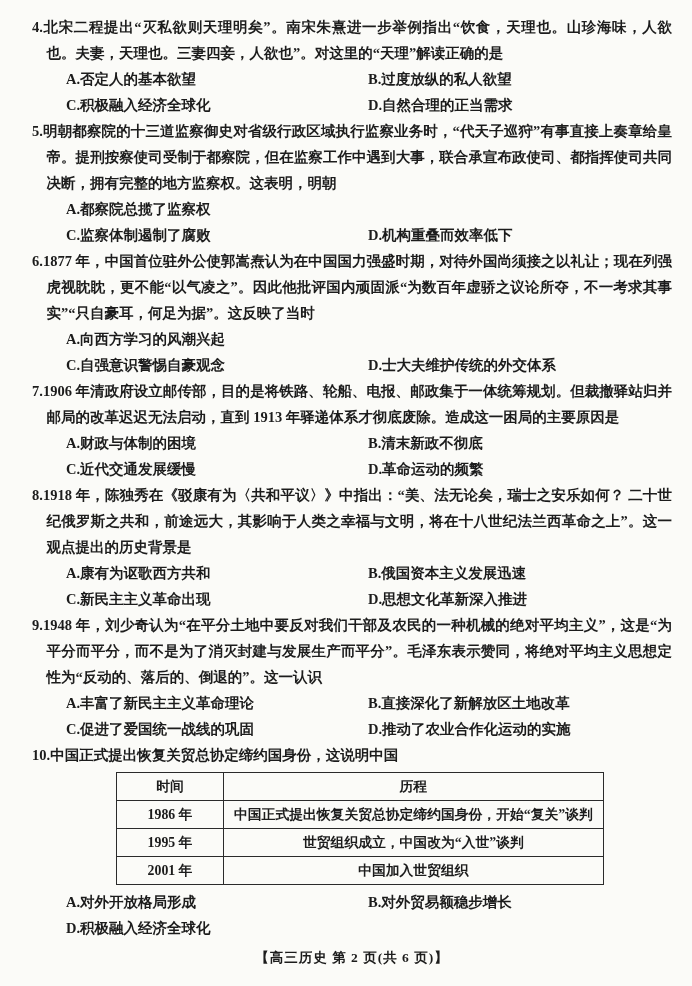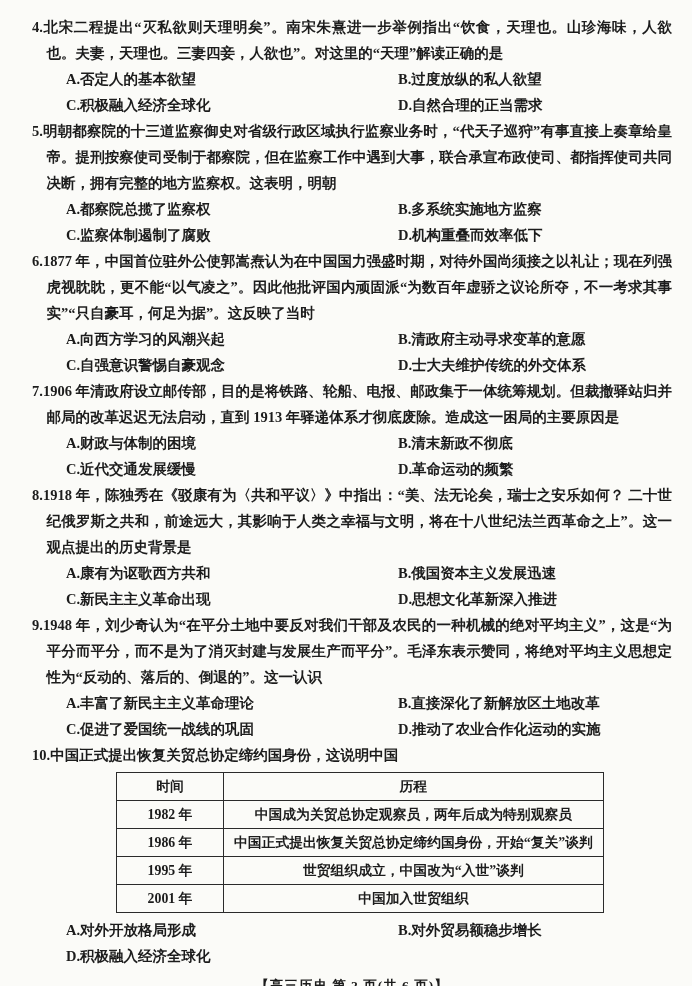--- a/index.html
+++ b/index.html
@@ -18,21 +18,20 @@
     margin:0;
     line-height:26px;
     padding-left:1em;
     text-indent:-1em;
     text-align:justify;
   }
   .opt-row{
     display:flex;
     line-height:26px;
     padding-left:34px;
-    gap:30px;
   }
   .opt{white-space:nowrap;}
   .opt.left{width:302px;flex:none;}
   .tablewrap{margin:4px 0 4px 84px;}
   table.wto{
     border-collapse:collapse;
     background:#fbfbf8;
   }
   table.wto th,table.wto td{
     border:1.2px solid #2b2b2b;
@@ -67,33 +66,31 @@
     <div class="opt-row">
       <span class="opt left">C.积极融入经济全球化</span>
       <span class="opt">D.自然合理的正当需求</span>
     </div>
   </div>
 
   <div class="question">
     <p class="stem"><span>5.</span><span>明朝都察院的十三道监察御史对省级行政区域执行监察业务时，“代天子巡狩”有事直接上奏章给皇帝。提刑按察使司受制于都察院，但在监察工作中遇到大事，联合承宣布政使司、都指挥使司共同决断，拥有完整的地方监察权。这表明，明朝</span></p>
     <div class="opt-row">
       <span class="opt left">A.都察院总揽了监察权</span>
-      <span class="opt">B.多系统实施地方监察</span>
     </div>
     <div class="opt-row">
       <span class="opt left">C.监察体制遏制了腐败</span>
       <span class="opt">D.机构重叠而效率低下</span>
     </div>
   </div>
 
   <div class="question">
     <p class="stem"><span>6.</span><span>1877 年，中国首位驻外公使郭嵩焘认为在中国国力强盛时期，对待外国尚须接之以礼让；现在列强虎视眈眈，更不能“以气凌之”。因此他批评国内顽固派“为数百年虚骄之议论所夺，不一考求其事实”“只自豪耳，何足为据”。这反映了当时</span></p>
     <div class="opt-row">
       <span class="opt left">A.向西方学习的风潮兴起</span>
-      <span class="opt">B.清政府主动寻求变革的意愿</span>
     </div>
     <div class="opt-row">
       <span class="opt left">C.自强意识警惕自豪观念</span>
       <span class="opt">D.士大夫维护传统的外交体系</span>
     </div>
   </div>
 
   <div class="question">
     <p class="stem"><span>7.</span><span>1906 年清政府设立邮传部，目的是将铁路、轮船、电报、邮政集于一体统筹规划。但裁撤驿站归并邮局的改革迟迟无法启动，直到 1913 年驿递体系才彻底废除。造成这一困局的主要原因是</span></p>
     <div class="opt-row">
@@ -134,24 +131,20 @@
     <p class="stem"><span>10.</span><span>中国正式提出恢复关贸总协定缔约国身份，这说明中国</span></p>
 
     <div class="tablewrap">
       <table class="wto">
         <tbody>
             <tr>
           <th class="col-time">时间</th>
           <th class="col-event">历程</th>
         </tr>
         <tr>
-          <td>1982 年</td>
-          <td>中国成为关贸总协定观察员，两年后成为特别观察员</td>
-        </tr>
-        <tr>
           <td>1986 年</td>
           <td>中国正式提出恢复关贸总协定缔约国身份，开始“复关”谈判</td>
         </tr>
         <tr>
           <td>1995 年</td>
           <td>世贸组织成立，中国改为“入世”谈判</td>
         </tr>
         <tr>
           <td>2001 年</td>
           <td>中国加入世贸组织</td>

